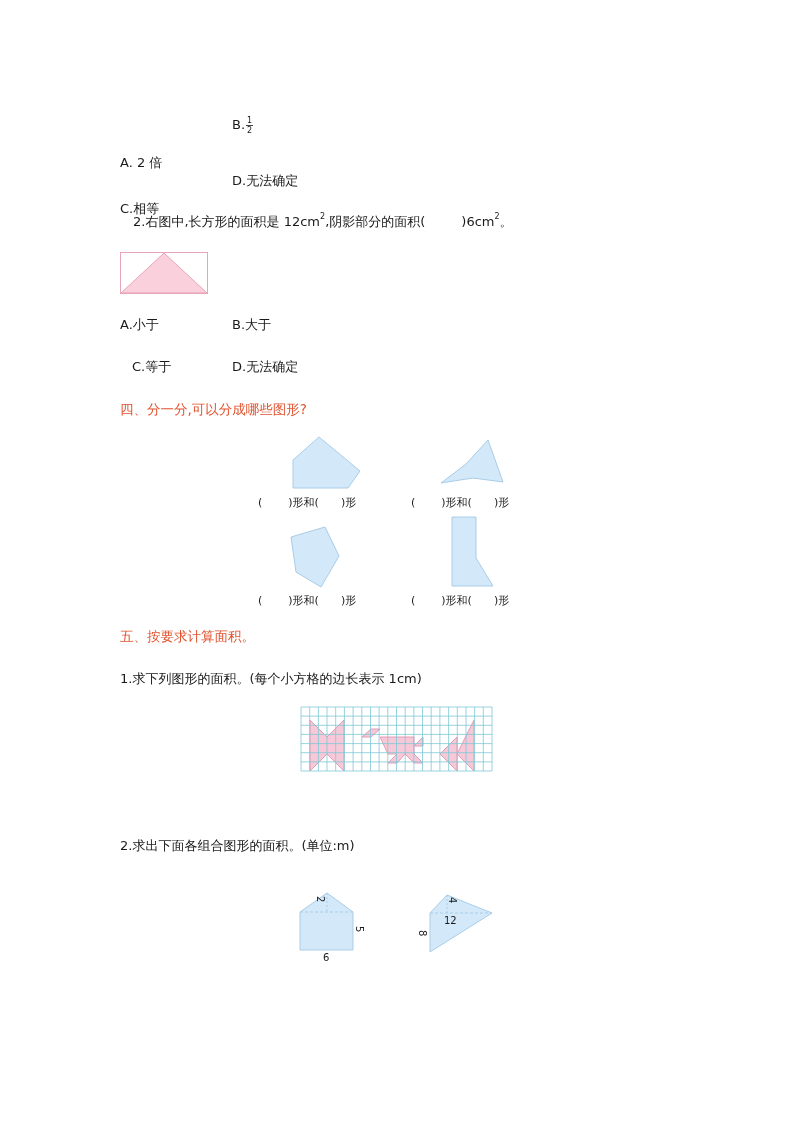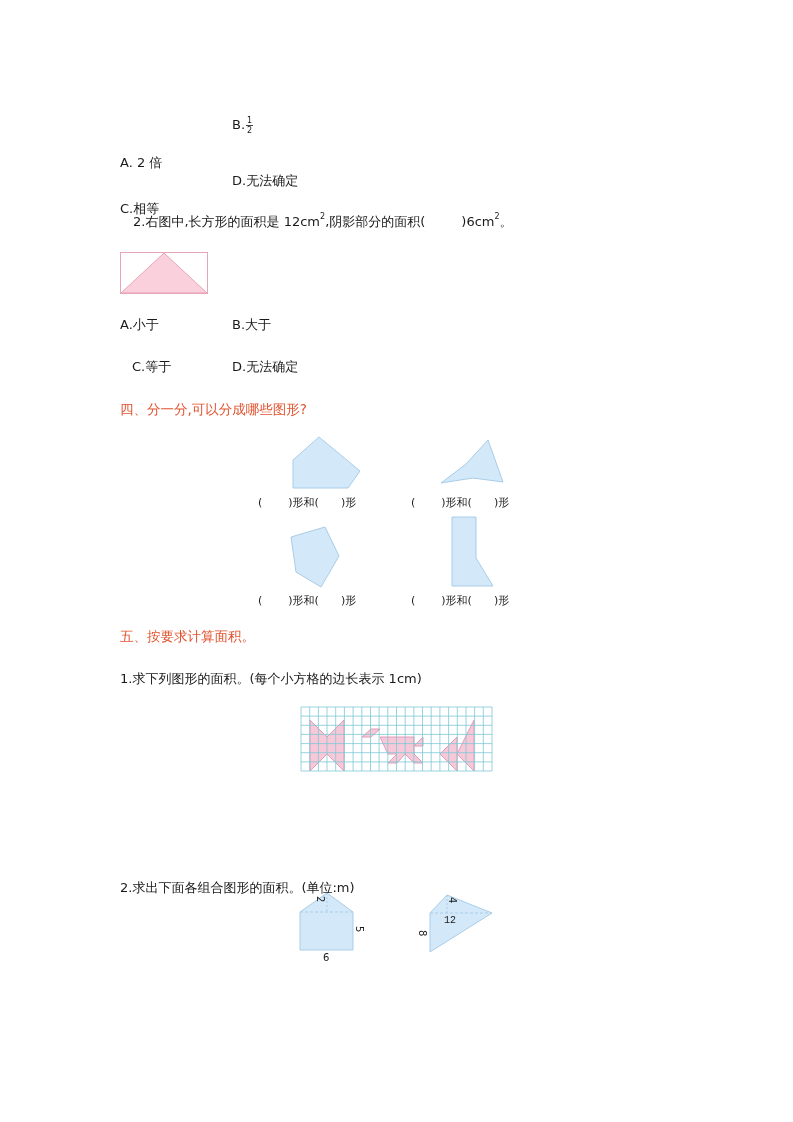--- a/index.html
+++ b/index.html
@@ -118,21 +118,21 @@
 </div>
 <div class="lbl" style="left:258px;top:595px;">
   <span>(</span><span style="width:26px;"></span><span>)形和(</span><span style="width:22px;"></span><span>)形</span>
 </div>
 <div class="lbl" style="left:411px;top:595px;">
   <span>(</span><span style="width:26px;"></span><span>)形和(</span><span style="width:22px;"></span><span>)形</span>
 </div>
 
 <div class="t h" style="left:120px;top:628px;">五、按要求计算面积。</div>
 <div class="t" style="left:120px;top:671px;">1.求下列图形的面积。(每个小方格的边长表示 1cm)</div>
-<div class="t" style="left:120px;top:880px;">2.求出下面各组合图形的面积。(单位:m)</div>
+<div class="t" style="left:120px;top:838px;">2.求出下面各组合图形的面积。(单位:m)</div>
 
 <div class="lbl" style="left:326px;top:896px;transform:rotate(90deg);transform-origin:left top;font-size:10px;">2</div>
 <div class="lbl" style="left:365px;top:926px;transform:rotate(90deg);transform-origin:left top;font-size:10px;">5</div>
 <div class="lbl" style="left:323px;top:952px;font-size:10px;">6</div>
 
 <div class="lbl" style="left:458px;top:897px;transform:rotate(90deg);transform-origin:left top;font-size:10px;">4</div>
-<div class="lbl" style="left:444px;top:915px;font-size:10px;font-family:Liberation Mono, monospace;">12</div>
+<div class="lbl" style="left:444px;top:915px;font-size:10px;">12</div>
 <div class="lbl" style="left:428px;top:930px;transform:rotate(90deg);transform-origin:left top;font-size:10px;">8</div>
 
 </body></html>

